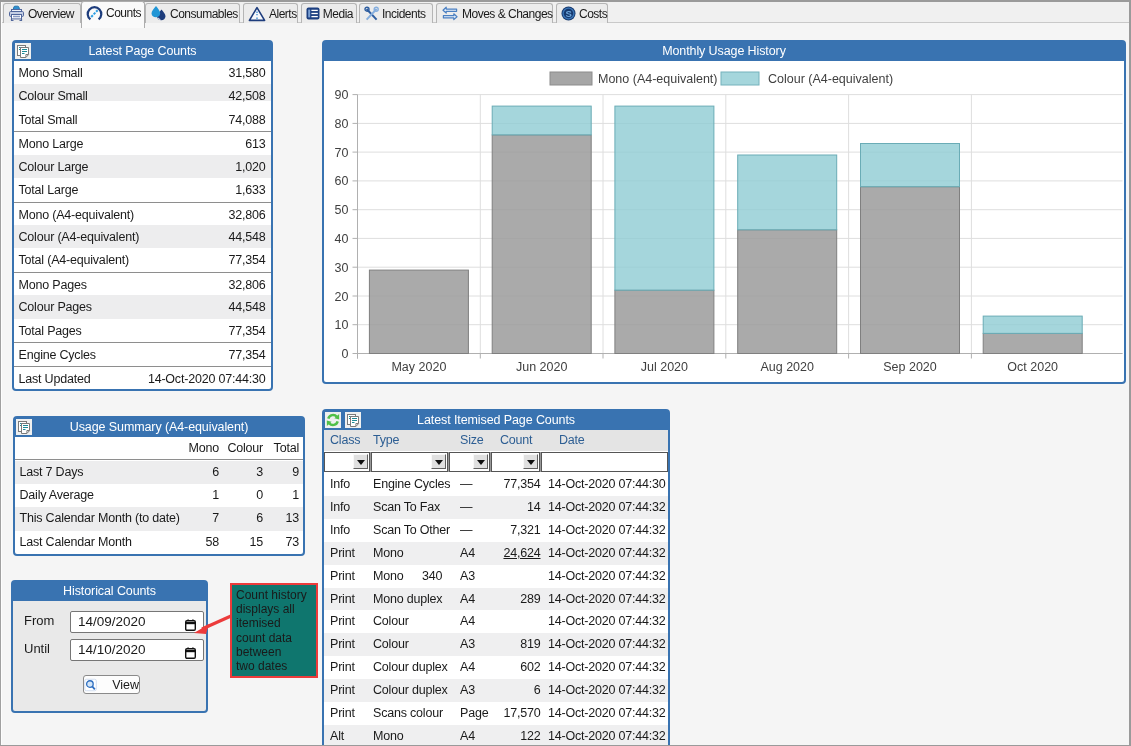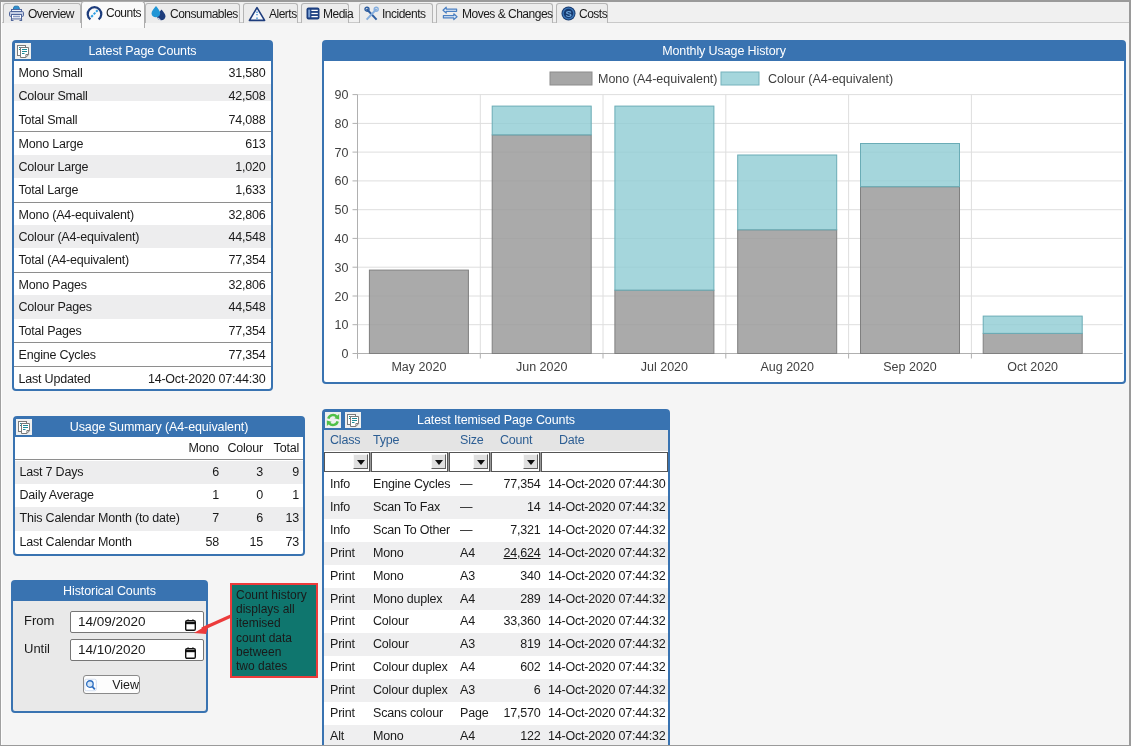--- a/index.html
+++ b/index.html
@@ -56,21 +56,21 @@
     <span>Consumables</span>
   </div>
 <div class="tab" style="left:243px;width:55px;">
     <svg class="ticon" width="18" height="16" viewBox="0 0 18 16" style="">
       <path d="M9 1.6 L16.6 14.4 L1.4 14.4 Z" fill="#f6f8fb" stroke="#1d3c7c" stroke-width="1.6" stroke-linejoin="round"></path>
       <line x1="9" y1="5.6" x2="9" y2="10" stroke="#6aa7dd" stroke-width="1.8" stroke-dasharray="1.3 1"></line>
       <circle cx="9" cy="12.2" r="1" fill="#6aa7dd"></circle>
     </svg>
     <span>Alerts</span>
   </div>
-<div class="tab" style="left:301px;width:48px;">
+<div class="tab" style="left:301px;width:56px;justify-content:flex-end;">
     <svg class="ticon" width="14" height="15" viewBox="0 0 14 15" style="">
       <rect x="0.5" y="1.5" width="13" height="12" rx="2" fill="#1c3f80"></rect>
       <rect x="2.2" y="3.6" width="2" height="7.8" fill="#7aa0d4"></rect>
       <line x1="5.4" y1="4.4" x2="11.8" y2="4.4" stroke="#fff" stroke-width="1.3"></line>
       <line x1="5.4" y1="7.5" x2="11.8" y2="7.5" stroke="#fff" stroke-width="1.3"></line>
       <line x1="5.4" y1="10.6" x2="11.8" y2="10.6" stroke="#fff" stroke-width="1.3"></line>
     </svg>
     <span>Media</span>
   </div>
 <div class="tab" style="left:359px;width:74px;">
@@ -381,35 +381,34 @@
       <span style="position:absolute;left:6px;">Print</span>
       <span style="position:absolute;left:49px;">Mono</span>
       <span style="position:absolute;left:136px;">A4</span>
       <span style="position:absolute;left:0;width:216.5px;text-align:right;text-decoration:underline;">24,624</span>
       <span style="position:absolute;left:224px;">14-Oct-2020 07:44:32</span>
     </div>
 <div class="lrow" style="top:153.6px;height:22.9px;line-height:22.9px;">
       <span style="position:absolute;left:6px;">Print</span>
       <span style="position:absolute;left:49px;">Mono</span>
       <span style="position:absolute;left:136px;">A3</span>
-      <span style="position:absolute;left:0;width:216.5px;text-align:right;">340</span>
+      <span style="position:absolute;left:0;width:216.5px;text-align:center;">340</span>
       <span style="position:absolute;left:224px;">14-Oct-2020 07:44:32</span>
     </div>
 <div class="lrow ishade" style="top:176.5px;height:22.9px;line-height:22.9px;">
       <span style="position:absolute;left:6px;">Print</span>
       <span style="position:absolute;left:49px;">Mono duplex</span>
       <span style="position:absolute;left:136px;">A4</span>
       <span style="position:absolute;left:0;width:216.5px;text-align:right;">289</span>
       <span style="position:absolute;left:224px;">14-Oct-2020 07:44:32</span>
     </div>
 <div class="lrow" style="top:199.4px;height:22.9px;line-height:22.9px;">
       <span style="position:absolute;left:6px;">Print</span>
       <span style="position:absolute;left:49px;">Colour</span>
       <span style="position:absolute;left:136px;">A4</span>
-      <span style="position:absolute;left:0;width:216.5px;text-align:right;">33,360</span>
       <span style="position:absolute;left:224px;">14-Oct-2020 07:44:32</span>
     </div>
 <div class="lrow ishade" style="top:222.3px;height:22.9px;line-height:22.9px;">
       <span style="position:absolute;left:6px;">Print</span>
       <span style="position:absolute;left:49px;">Colour</span>
       <span style="position:absolute;left:136px;">A3</span>
       <span style="position:absolute;left:0;width:216.5px;text-align:right;">819</span>
       <span style="position:absolute;left:224px;">14-Oct-2020 07:44:32</span>
     </div>
 <div class="lrow" style="top:245.2px;height:22.9px;line-height:22.9px;">

